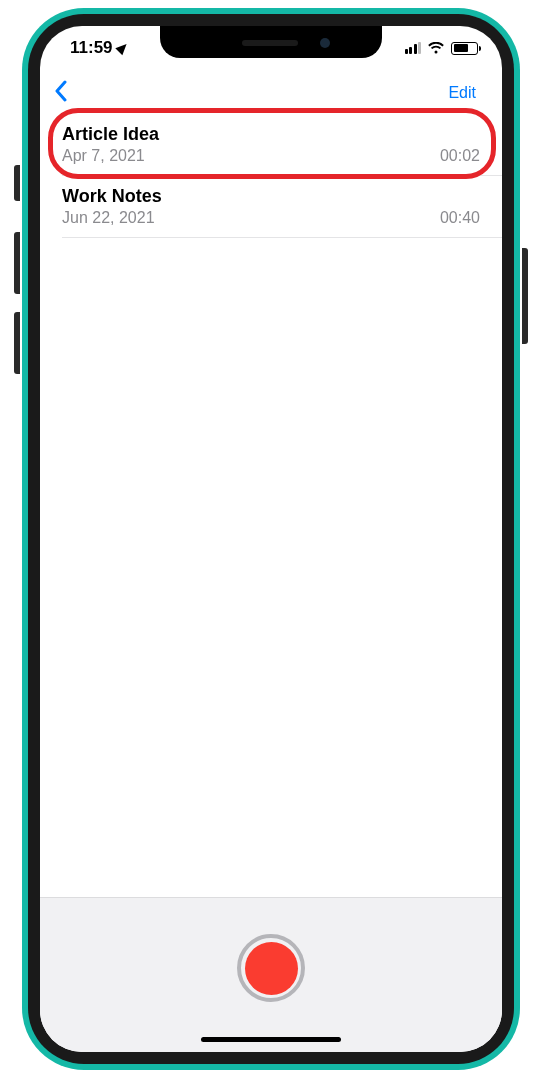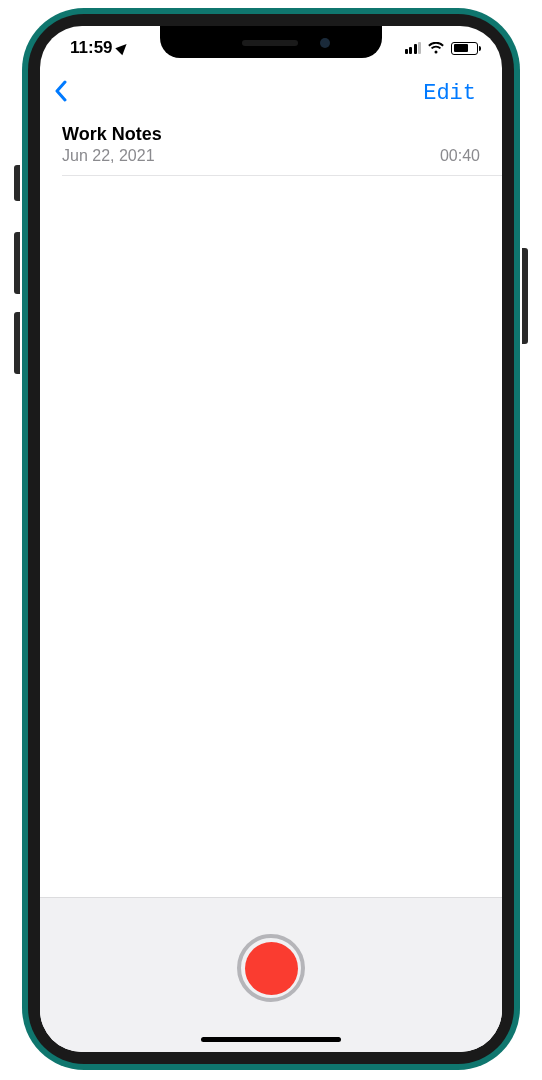--- a/index.html
+++ b/index.html
@@ -11,21 +11,21 @@
       position: relative;
       overflow: hidden;
     }
     .phone-frame {
       position: absolute;
       left: 22px;
       top: 8px;
       width: 498px;
       height: 1062px;
       border-radius: 62px;
-      background: #0f766e;
+      background: #14b8a6;
       padding: 6px;
     }
     .phone-inner {
       width: 100%;
       height: 100%;
       border-radius: 56px;
       background: #1a1a1a;
       padding: 12px;
       position: relative;
     }
@@ -175,23 +175,22 @@
       padding: 8px 20px 6px 14px;
       height: 44px;
     }
     .back-chevron {
       width: 14px;
       height: 22px;
       color: #007aff;
     }
     .edit-btn {
       color: #007aff;
-      font-size: 22px;
+      font-size: 16px;
       padding: 4px 6px;
-      font-family: Liberation Mono, monospace;
     }
     .page-title {
       font-size: 35px;
       font-weight: 700;
       padding: 4px 22px 10px;
       letter-spacing: 0.3px;
     }
     .list {
       padding: 0 0 0 22px;
     }
@@ -304,20 +303,28 @@
           <svg class="back-chevron" viewBox="0 0 14 22">
             <polyline points="11,2 3,11 11,20" fill="none" stroke="#007aff" stroke-width="3" stroke-linecap="round" stroke-linejoin="round"></polyline>
           </svg>
         </div>
         <div class="edit-btn">Edit</div>
       </div>
 
 
       <div class="list">
         <div class="list-item">
+          <div class="highlight-ring"></div>
+          <div class="item-title">Article Idea</div>
+          <div class="item-row">
+            <div class="item-date">Apr 7, 2021</div>
+            <div class="item-duration">00:02</div>
+          </div>
+        </div>
+        <div class="list-item">
           <div class="item-title">Work Notes</div>
           <div class="item-row">
             <div class="item-date">Jun 22, 2021</div>
             <div class="item-duration">00:40</div>
           </div>
         </div>
       </div>
 
       <div class="bottom-bar">
         <div class="record-outer">

